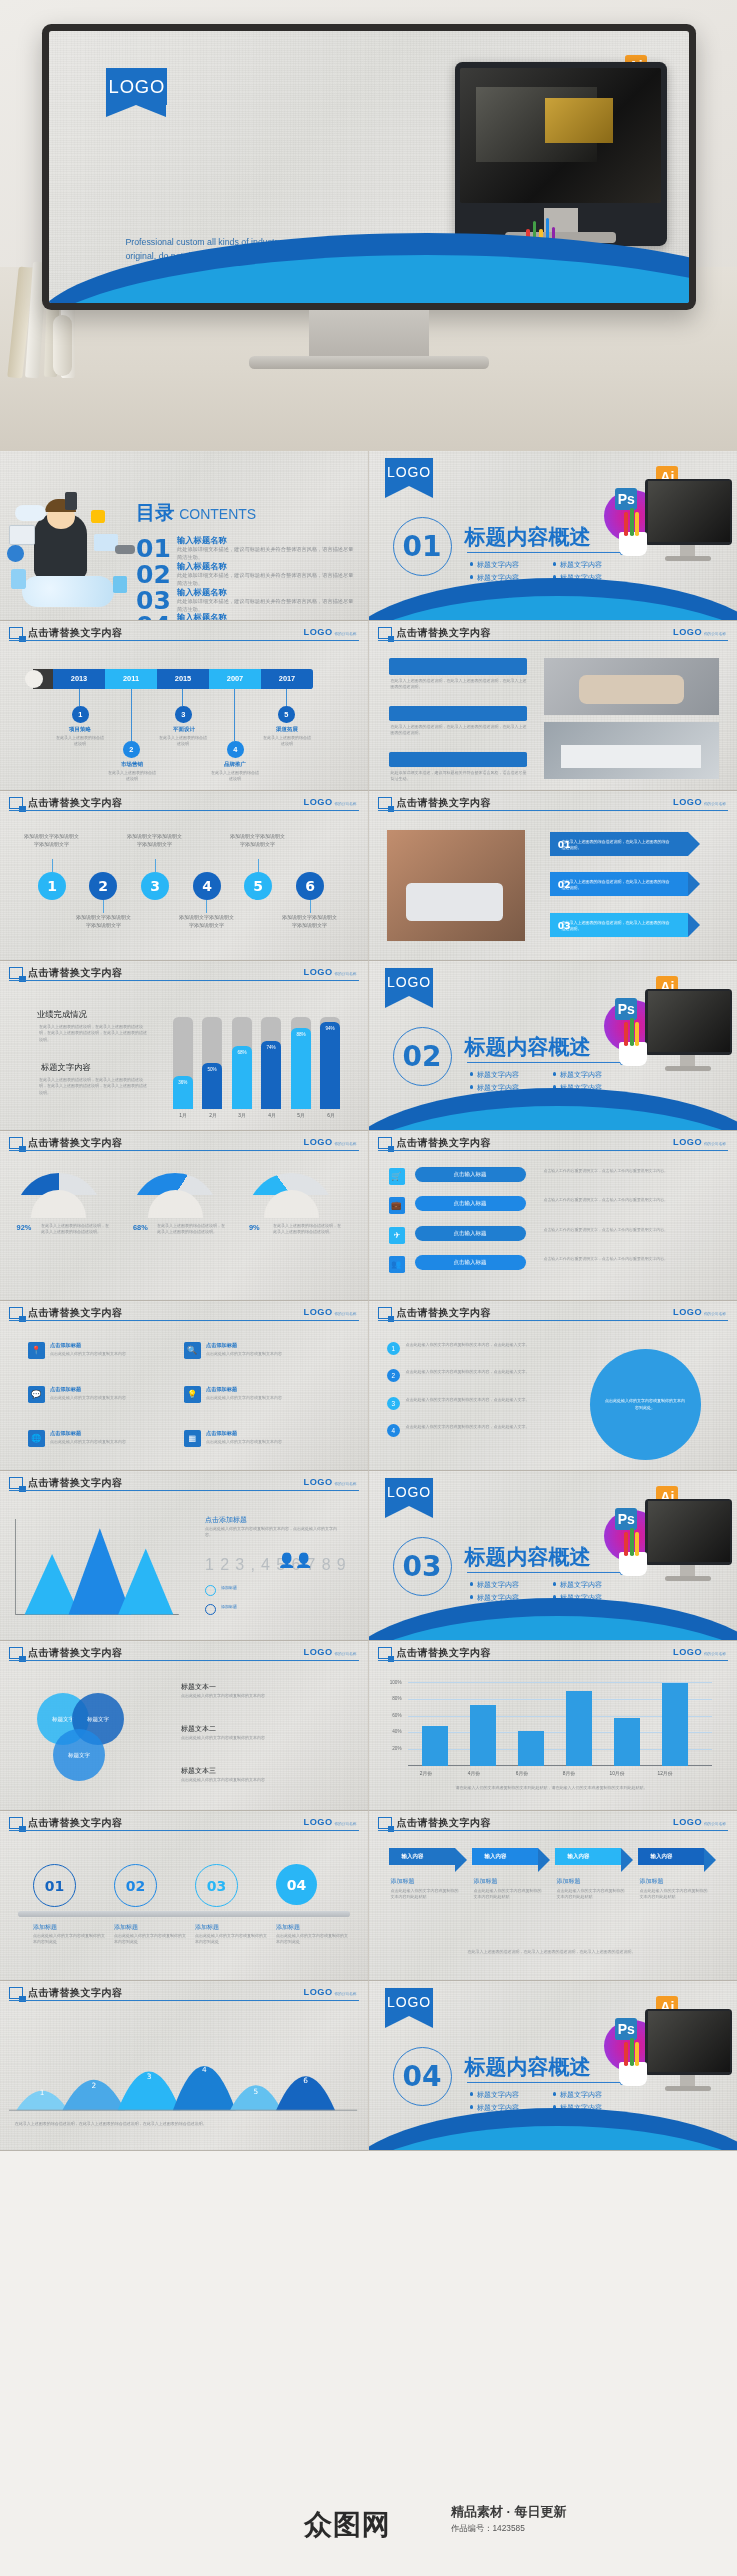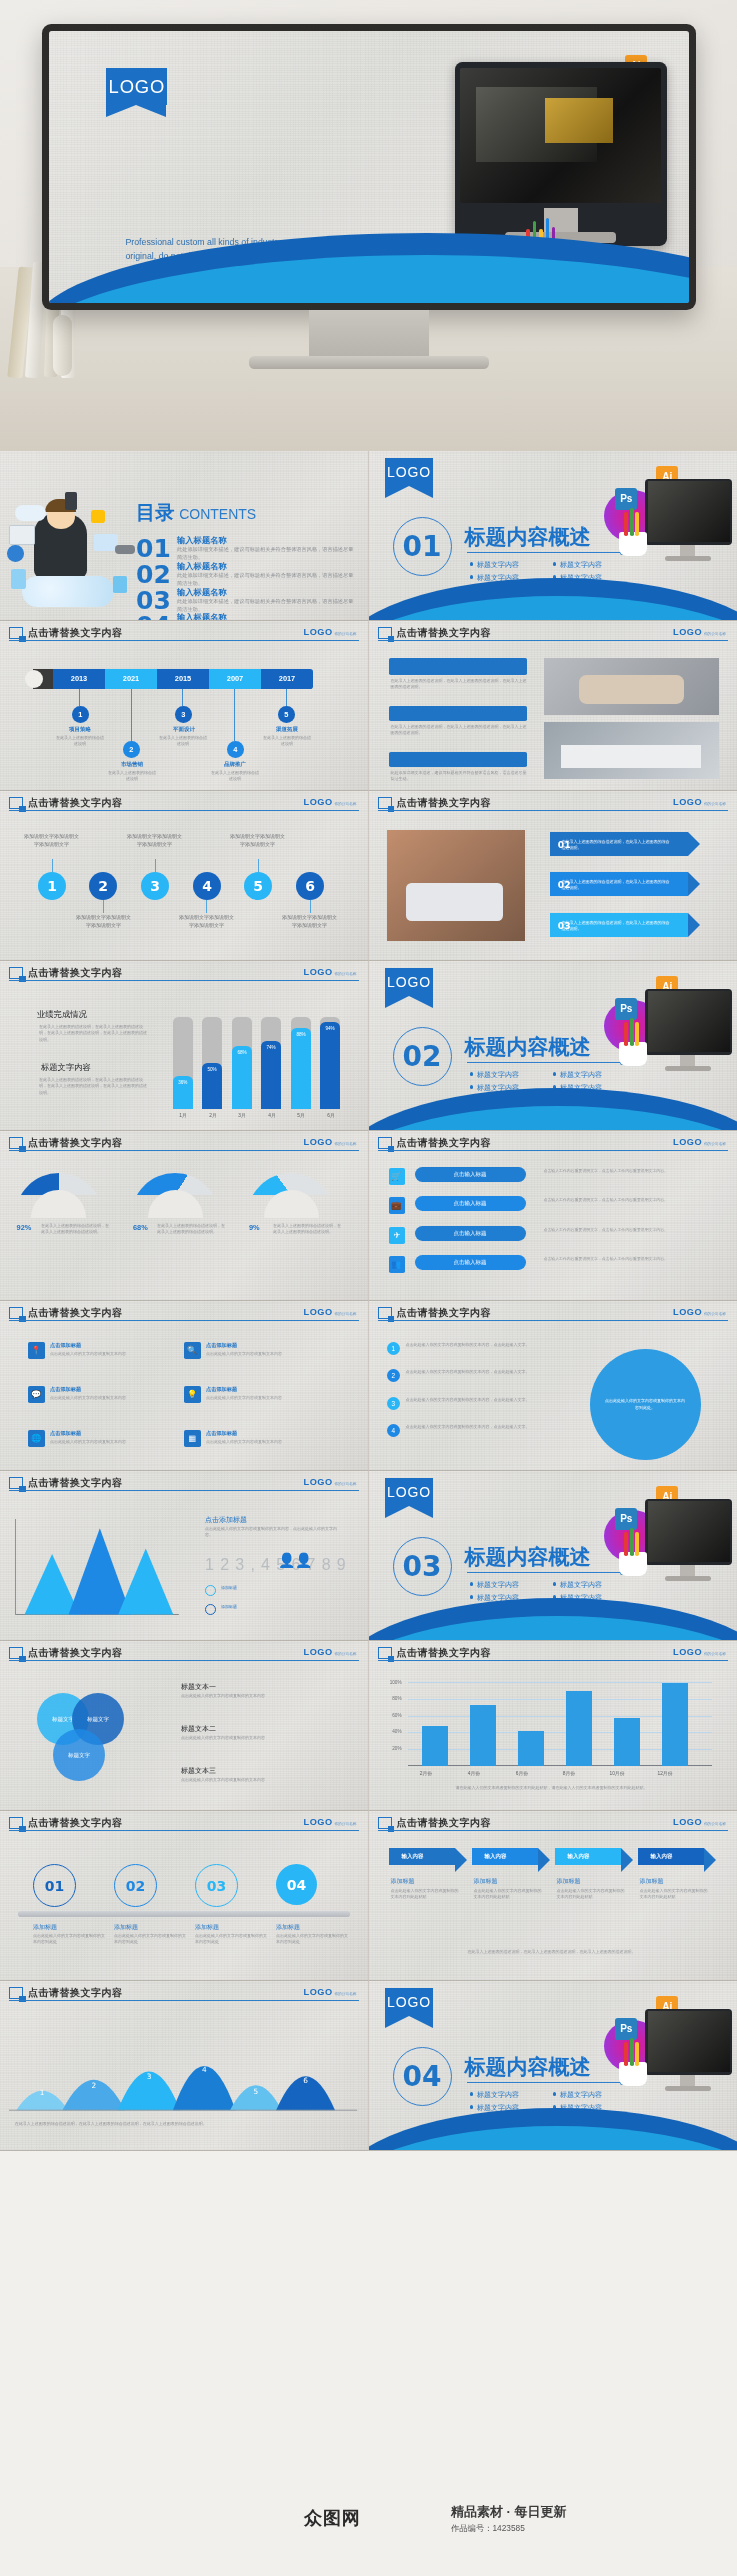--- a/index.html
+++ b/index.html
@@ -47,21 +47,21 @@
          border-radius:50% 50% 0 0 / 100% 100% 0 0;}
   
   .splash{position:absolute;border-radius:50%;filter:blur(0.4px);}
   #hero-imac{position:absolute;right:22px;top:31px;width:212px;height:184px;}
   .imac-body{position:absolute;inset:0;background:#23262b;border-radius:7.4px;padding:5.5px;box-sizing:border-box;
      box-shadow:0 3.7px 11px rgba(0,0,0,.3);}
   .imac-screen{width:100%;height:78%;background:linear-gradient(135deg,#3c3c3a,#121212 60%,#2a2824);
      border-radius:1.8px;position:relative;overflow:hidden;}
   .imac-neck{position:absolute;left:42%;top:79%;width:16%;height:13%;background:#b9b6b1;}
   .imac-foot{position:absolute;left:24%;top:92%;width:52%;height:6%;background:#a9a6a1;border-radius:3.7px;}
-  .adobe-chip{position:absolute;width:22px;height:22px;border-radius:2.8px;color:#fff;font-size:10px;
+  .adobe-chip{position:absolute;width:22px;height:22px;border-radius:2.8px;color:#fff;font-size:14px;
      font-weight:bold;text-align:center;line-height:22px;}
   .cup{position:absolute;width:37px;height:31px;background:linear-gradient(180deg,#fff,#e2e2e2);
      border-radius:3.7px 3.7px 9.2px 9.2px;}
   .pen{position:absolute;width:3.7px;border-radius:1.8px;}
 
   
   #grid{position:absolute;left:0;top:451px;width:737px;}
   .row{display:flex;}
   .slide{position:relative;width:369px;height:170px;overflow:hidden;box-sizing:border-box;
          border-right:0.9px solid #cdc9c2;border-bottom:0.9px solid #b9b4ac;}
@@ -140,21 +140,21 @@
   .chev:after{content:"";position:absolute;right:-12px;top:0;border-top:12px solid transparent;
       border-bottom:12px solid transparent;border-left:12px solid #1f74c6;}
   .chev span{color:#fff;font-size:9.2px;font-weight:bold;padding-left:8.3px;font-family:"DejaVu Sans",sans-serif;}
   
   .tb-h{position:absolute;font-size:7px;font-weight:normal;color:#23272a;}
   .tb-p{position:absolute;font-size:4px;color:#8e9296;line-height:1.6;}
   .ph{position:absolute;background:linear-gradient(135deg,#b9bcc0,#8f949a);overflow:hidden;}
 
   
   #wm{position:absolute;left:304px;top:2499px;width:424px;height:66px;}
-  #wm .zt{position:absolute;left:0;top:7.4px;font-size:18px;font-weight:bold;color:#2a2a2a;letter-spacing:0.9px;}
+  #wm .zt{position:absolute;left:0;top:7.4px;font-size:28px;font-weight:bold;color:#2a2a2a;letter-spacing:0.9px;}
   #wm .r{position:absolute;left:147px;top:3.7px;font-size:13px;font-weight:bold;color:#3a3a3a;}
   #wm .r2{position:absolute;left:147px;top:24px;font-size:8.3px;color:#555;}
 </style>
 </head>
 <body>
 
 <div id="hero">
   <div id="desk"></div>
 
   <div style="position:absolute;left:9.2px;top:258px;width:111px;height:120px;">
@@ -287,21 +287,21 @@
   <div class="slide paper">
     <div class="sbar">
       <div class="ico"></div>
       <div class="ttl">点击请替换文字内容</div>
       <div class="rule"></div>
       <div class="logo"><span>LOGO</span><small>你的公司名称</small></div>
     </div>
     <div class="tl-cap"></div>
     <div class="tl-bar">
       <div class="yr" style="background:#1565c0;">2013</div>
-      <div class="yr" style="background:#29b6f6;">2021</div>
+      <div class="yr" style="background:#29b6f6;">2011</div>
       <div class="yr" style="background:#1565c0;">2015</div>
       <div class="yr" style="background:#29b6f6;">2007</div>
       <div class="yr" style="background:#1565c0;">2017</div>
     </div>
     <div class="tl-stem" style="left:79px;top:68px;height:16.6px;"></div>
     <div class="tl-node" style="left:72px;top:85px;background:#1565c0;">1</div>
     <div class="tl-ttl" style="left:54px;top:105px;">项目策略</div>
     <div class="tl-txt" style="left:55px;top:114px;">在此录入上述图表的综合描述说明</div>
 
     <div class="tl-stem" style="left:131px;top:68px;height:52px;"></div>

